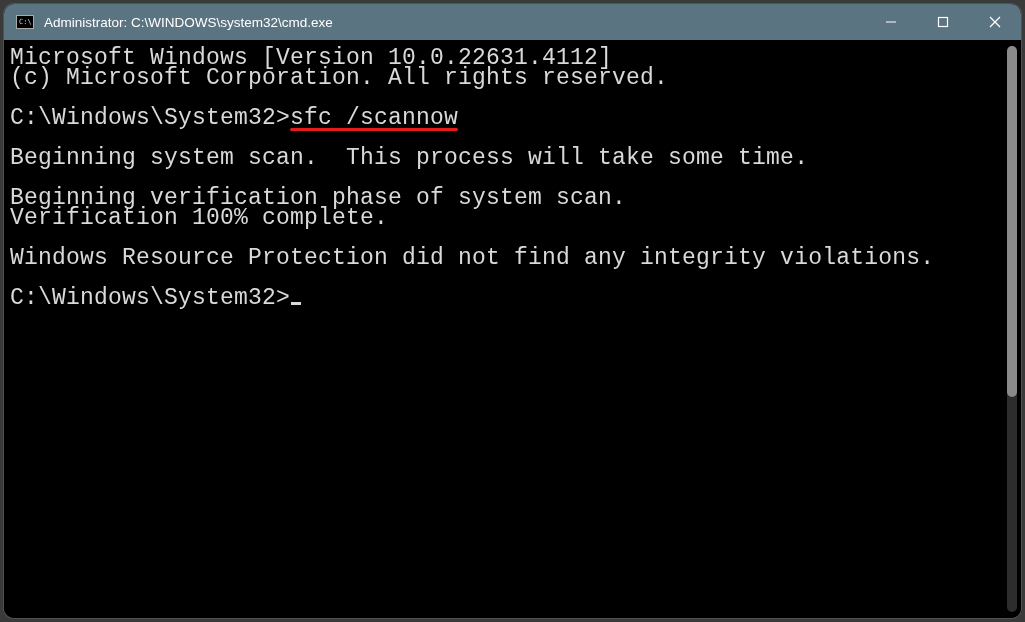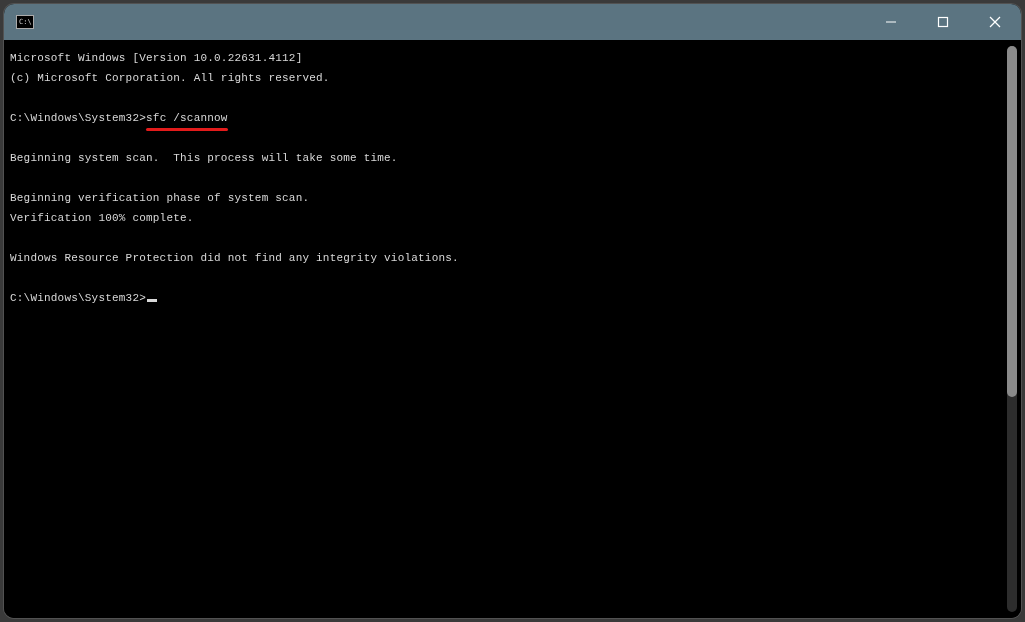--- a/index.html
+++ b/index.html
@@ -61,21 +61,21 @@
     .win-btn svg { stroke: #fff; fill: none; }
     .terminal-wrap{
       position: relative;
       height: calc(100% - 36px);
     }
     .terminal {
       height: 100%;
       background: #000;
       color: #d9d9d9;
       font-family: Consolas, "Courier New", monospace;
-      font-size: 11px;
+      font-size: 23px;
       line-height: 20px;
       padding: 8px 10px 8px 6px;
       white-space: pre;
       letter-spacing: 0.2px;
     }
     .underline-red{
       display:inline-block;
       position:relative;
     }
     .underline-red::after{
@@ -115,20 +115,21 @@
   </style>
 </head>
 <body>
 
 <div class="window">
 
   <div class="titlebar">
     <div class="titlebar-icon">
       <span>C:\</span>
     </div>
+    <div class="titlebar-title">Administrator: C:\WINDOWS\system32\cmd.exe</div>
     <div class="titlebar-spacer"></div>
     <div class="win-btn">
       <svg width="12" height="12">
           <line x1="1" y1="6" x2="11" y2="6" stroke-width="1.2"></line>
         </svg>
     </div>
     <div class="win-btn">
       <svg width="12" height="12">
           <rect x="1.5" y="1.5" width="9" height="9" stroke-width="1.2"></rect>
         </svg>

